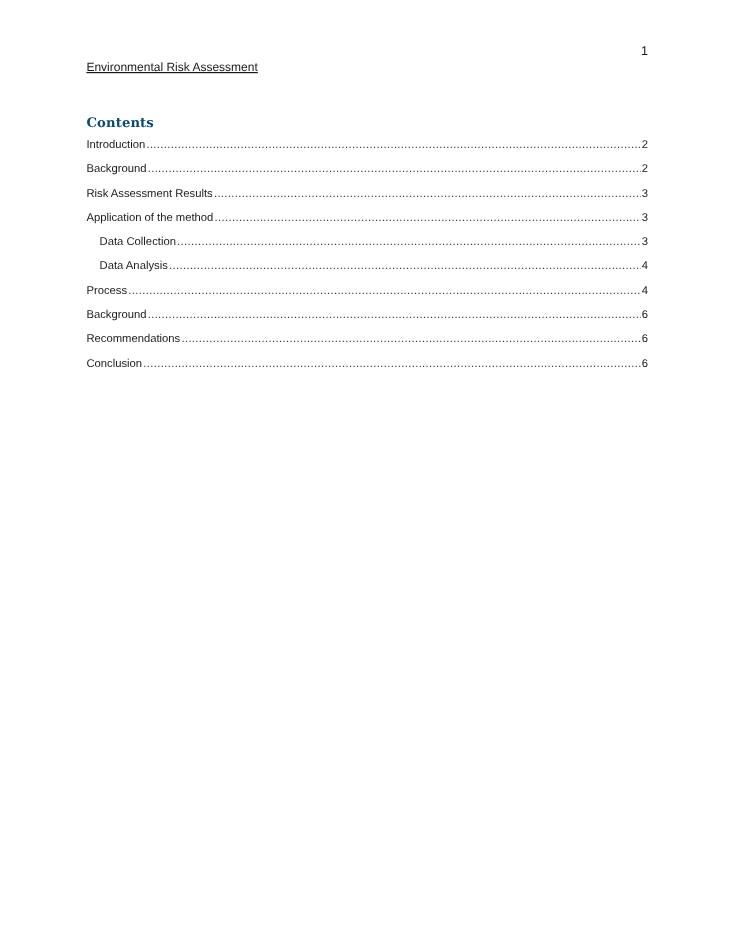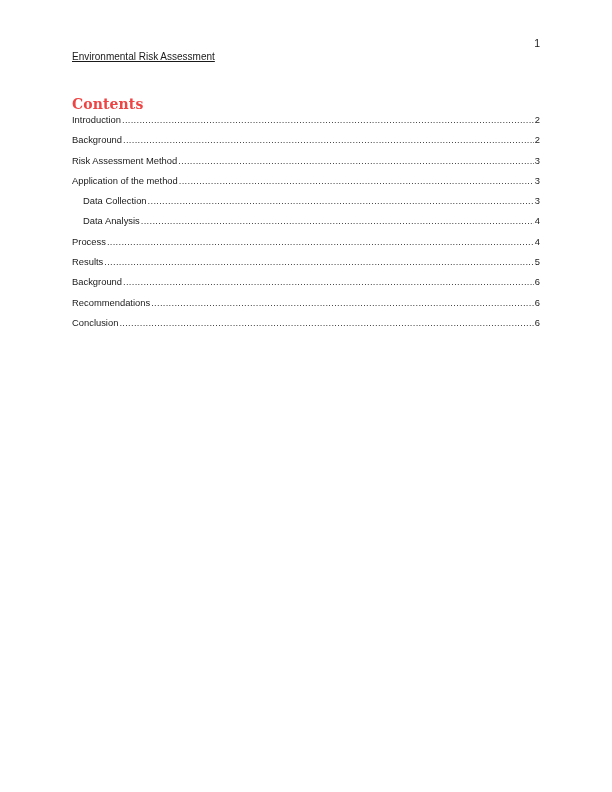--- a/index.html
+++ b/index.html
@@ -2,21 +2,21 @@
 <html><head>
   <meta charset="utf-8">
   <style>
     html, body { margin: 0; padding: 0; background: #ffffff; }
     body { width: 612px; height: 792px; position: relative; overflow: hidden;
            font-family: "Liberation Sans", sans-serif; color: #1a1a1a; }
     .page-number { position: absolute; top: 37px; right: 72px; font-size: 10.5px; }
     .running-head { position: absolute; top: 51px; left: 72px; font-size: 10px; text-decoration: underline; }
     .toc-heading { position: absolute; top: 96px; left: 72px;
                    font-family: "DejaVu Serif", serif; font-weight: bold;
-                   font-size: 14px; color: #ef4444; letter-spacing: 0.1px; }
+                   font-size: 11px; color: #0c4a6e; letter-spacing: 0.1px; }
     .toc { position: absolute; top: 113px; left: 72px; width: 468px; margin: 0; padding: 0; list-style: none; }
     .toc-entry { display: flex; align-items: baseline; height: 20.3px; font-size: 9.4px; line-height: 14px; }
     .toc-entry.level-2 { padding-left: 11px; justify-content: space-between; }
     .toc-label { white-space: nowrap; }
     .toc-leader { flex: 1; overflow: hidden; white-space: nowrap; margin: 0 1px; }
     .toc-leader::after { content: "................................................................................................................................................................................................................................................................"; letter-spacing: 0.3px; color: #333; }
     .toc-page { white-space: nowrap; }
   </style>
 </head>
 <body>
@@ -31,21 +31,21 @@
     <span class="toc-label">Introduction</span>
     <span class="toc-leader"></span>
     <span class="toc-page">2</span>
   </li>
   <li class="toc-entry">
     <span class="toc-label">Background</span>
     <span class="toc-leader"></span>
     <span class="toc-page">2</span>
   </li>
   <li class="toc-entry">
-    <span class="toc-label">Risk Assessment Method</span>
+    <span class="toc-label">Risk Assessment Results</span>
     <span class="toc-leader"></span>
     <span class="toc-page">3</span>
   </li>
   <li class="toc-entry">
     <span class="toc-label">Application of the method</span>
     <span class="toc-leader"></span>
     <span class="toc-page">3</span>
   </li>
   <li class="toc-entry level-2">
     <span class="toc-label">Data Collection</span>
@@ -56,25 +56,20 @@
     <span class="toc-label">Data Analysis</span>
     <span class="toc-leader"></span>
     <span class="toc-page">4</span>
   </li>
   <li class="toc-entry">
     <span class="toc-label">Process</span>
     <span class="toc-leader"></span>
     <span class="toc-page">4</span>
   </li>
   <li class="toc-entry">
-    <span class="toc-label">Results</span>
-    <span class="toc-leader"></span>
-    <span class="toc-page">5</span>
-  </li>
-  <li class="toc-entry">
     <span class="toc-label">Background</span>
     <span class="toc-leader"></span>
     <span class="toc-page">6</span>
   </li>
   <li class="toc-entry">
     <span class="toc-label">Recommendations</span>
     <span class="toc-leader"></span>
     <span class="toc-page">6</span>
   </li>
   <li class="toc-entry">

